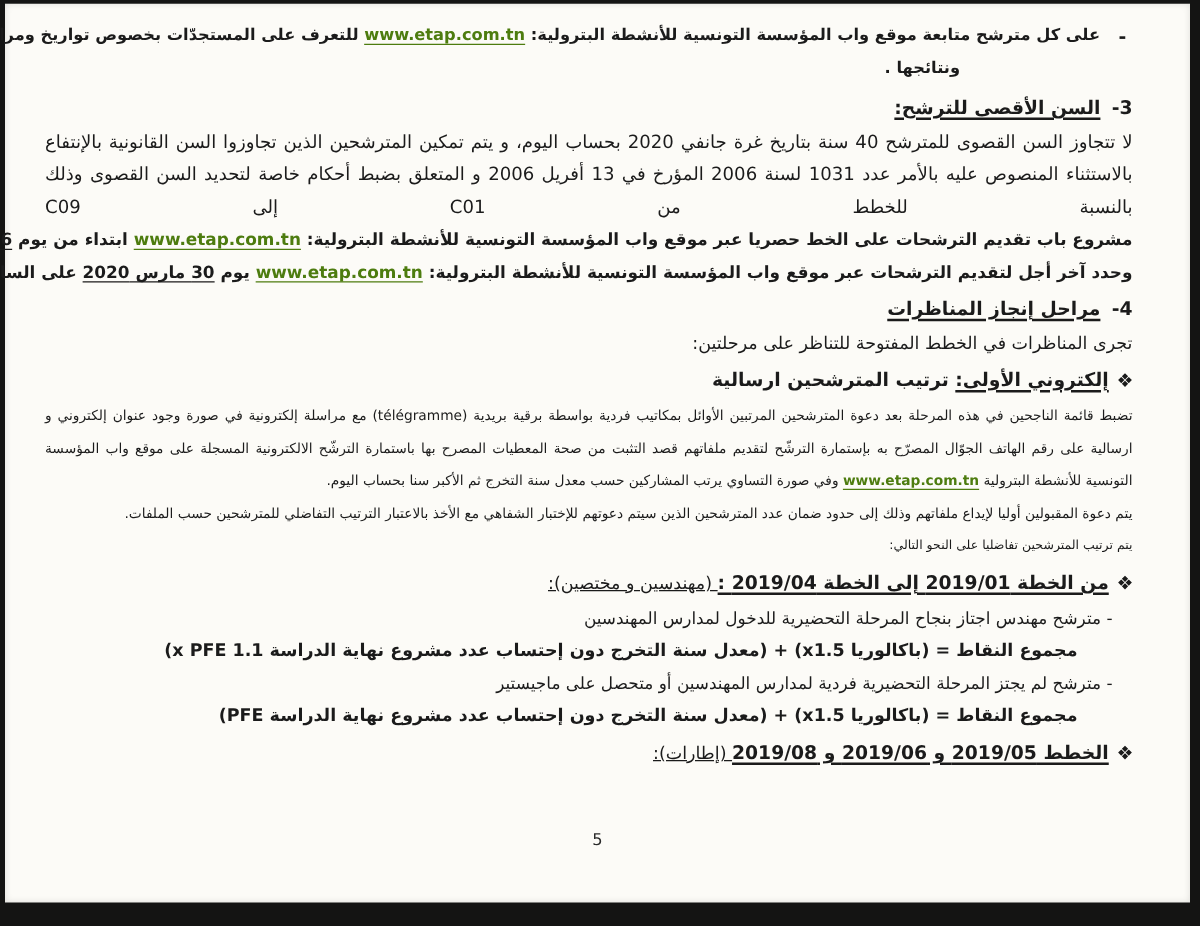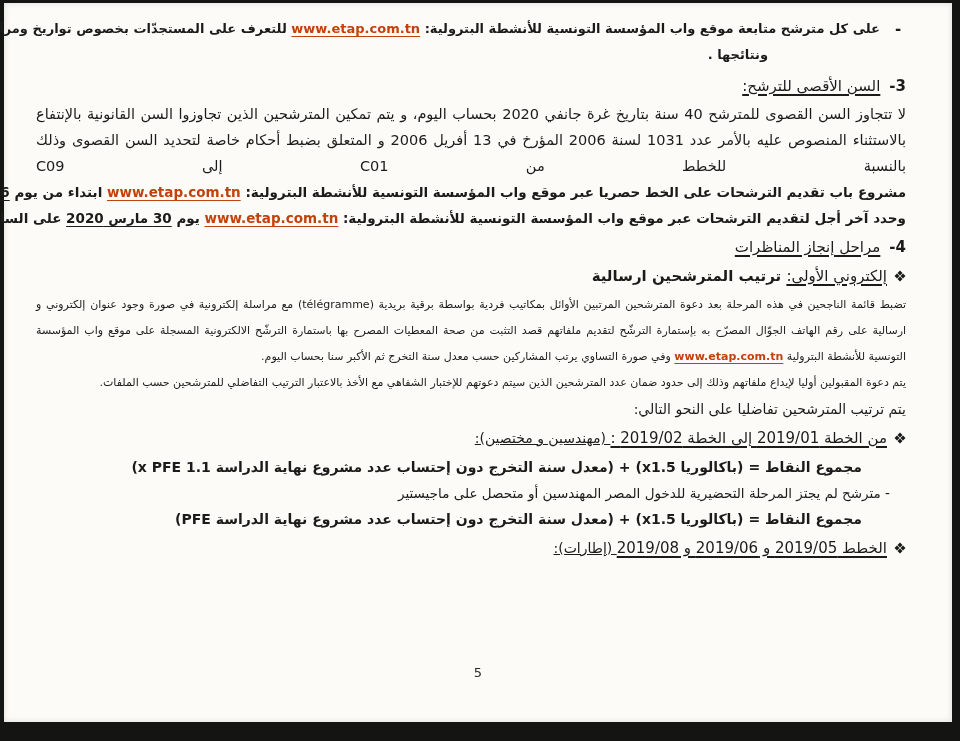--- a/index.html
+++ b/index.html
@@ -15,34 +15,34 @@
     box-shadow:inset 0 0 6px rgba(0,0,0,.12);
   }
   .content{position:absolute;top:13px;right:46px;left:32px;}
   .line,.para,.heading{line-height:26px;text-align:right;}
   .para{text-align:justify;text-align-last:right;font-size:11px;margin:0;}
   .jlast{text-align-last:justify;}
   .nowrap{white-space:nowrap;}
   .bold{font-weight:bold;}
   .heading{font-weight:bold;font-size:15px;margin:3px 0 2px;}
   .hnum{margin-left:9px;font-weight:bold;}
-  .hu{font-weight:normal;text-decoration:underline;text-underline-offset:3px;text-decoration-thickness:1.5px;}
+  .hu{font-weight:bold;text-decoration:underline;text-underline-offset:3px;text-decoration-thickness:1.5px;}
   .gsuffix{font-weight:normal;font-size:14px;text-decoration:underline;}
-  .link{color:#c2410c;font-weight:bold;text-decoration:underline;text-underline-offset:3px;}
+  .link{color:#4d7c0f;font-weight:bold;text-decoration:underline;text-underline-offset:3px;}
   .udate{font-weight:bold;text-decoration:underline;text-underline-offset:3px;}
   .intro{display:flex;gap:10px;margin-bottom:5px;}
   .marker{flex:0 0 16px;text-align:center;font-weight:bold;font-size:15px;line-height:26px;}
   .intro-body{flex:1;}
   .intro .line{font-size:13px;font-weight:bold;}
   .cont{margin-left:0;margin-right:112px;}
   .agebody{font-size:14.5px;font-weight:normal;}
   .dateline{font-size:13.5px;font-weight:bold;}
   .stages-intro{font-size:14px;}
   .bullet{display:inline-block;margin-left:7px;vertical-align:-1px;}
-  .rank-line{font-size:14px;}
+  .rank-line{font-size:10px;}
   .item{font-size:13.5px;margin-right:16px;}
   .formula{font-size:14px;font-weight:bold;margin-right:44px;}
   .formula-g2{font-size:14px;font-weight:bold;margin-right:20px;margin-top:2px;}
   .pagenum{
     position:absolute;bottom:42px;left:0;right:0;
     text-align:center;font-size:13px;color:#2a2a2a;direction:ltr;
   }
 </style>
 </head>
 <body>
@@ -66,41 +66,43 @@
       <p class="para agebody jlast">لا تتجاوز السن القصوى للمترشح 40 سنة بتاريخ غرة جانفي 2020  بحساب اليوم، و يتم تمكين المترشحين الذين تجاوزوا السن القانونية بالإنتفاع  بالاستثناء المنصوص عليه بالأمر عدد 1031 لسنة 2006 المؤرخ في 13 أفريل 2006 و المتعلق بضبط أحكام خاصة لتحديد السن القصوى وذلك بالنسبة للخطط من  C01 إلى  C09</p>
 
       <div class="line nowrap dateline"><span>مشروع باب تقديم الترشحات على الخط حصريا عبر موقع واب المؤسسة التونسية للأنشطة البترولية:  </span><span class="link">www.etap.com.tn</span><span> ابتداء من يوم </span><span class="udate">16 مارس 2020</span></div>
 
       <div class="line nowrap dateline"><span>وحدد آخر أجل لتقديم الترشحات عبر موقع واب المؤسسة التونسية للأنشطة البترولية:  </span><span class="link">www.etap.com.tn</span><span> يوم  </span><span class="udate">30 مارس 2020</span><span>  على الساعة الثانية عشرة ليلا.</span></div>
 
       <div class="heading">
         <span class="hnum">4-</span><span class="hu">مراحل إنجاز المناظرات</span>
       </div>
 
+      <div class="line stages-intro">تجرى المناظرات في الخطط المفتوحة للتناظر على مرحلتين:</div>
 
       <div class="heading">
         <span class="bullet"><svg width="12" height="12" viewBox="0 0 24 24" aria-hidden="true">
               <path d="M12 1 L17 6 L12 11 L7 6 Z M6 7 L11 12 L6 17 L1 12 Z M18 7 L23 12 L18 17 L13 12 Z M12 13 L17 18 L12 23 L7 18 Z" fill="#1b1b1b"></path>
             </svg></span><span class="hu">إلكتروني الأولى:</span><span class="bold"> ترتيب المترشحين ارسالية</span>
       </div>
 
       <p class="para"><span>تضبط قائمة الناجحين في هذه المرحلة بعد دعوة المترشحين المرتبين الأوائل بمكاتيب فردية بواسطة برقية بريدية (télégramme) مع مراسلة إلكترونية في صورة وجود عنوان إلكتروني و ارسالية على رقم الهاتف الجوّال المصرّح به بإستمارة الترشّح لتقديم ملفاتهم قصد التثبت من صحة المعطيات المصرح بها باستمارة الترشّح الالكترونية المسجلة على موقع واب المؤسسة التونسية للأنشطة البترولية  </span><span class="link">www.etap.com.tn</span><span>  وفي صورة التساوي يرتب المشاركين حسب معدل سنة التخرج ثم الأكبر سنا بحساب اليوم.</span></p>
 
       <p class="para">يتم دعوة المقبولين أوليا لإيداع ملفاتهم وذلك إلى حدود ضمان عدد المترشحين الذين سيتم دعوتهم للإختبار الشفاهي مع الأخذ بالاعتبار الترتيب التفاضلي للمترشحين حسب الملفات.</p>
 
       <div class="line rank-line">يتم ترتيب المترشحين تفاضليا على النحو التالي:</div>
 
       <div class="heading">
         <span class="bullet"><svg width="12" height="12" viewBox="0 0 24 24" aria-hidden="true">
               <path d="M12 1 L17 6 L12 11 L7 6 Z M6 7 L11 12 L6 17 L1 12 Z M18 7 L23 12 L18 17 L13 12 Z M12 13 L17 18 L12 23 L7 18 Z" fill="#1b1b1b"></path>
-            </svg></span><span class="hu">من الخطة 2019/01 إلى الخطة 2019/02 :</span><span class="gsuffix"> (مهندسين و مختصين):</span>
+            </svg></span><span class="hu">من الخطة 2019/01 إلى الخطة 2019/04 :</span><span class="gsuffix"> (مهندسين و مختصين):</span>
       </div>
 
+      <div class="line item">- مترشح مهندس اجتاز بنجاح المرحلة التحضيرية للدخول لمدارس المهندسين</div>
       <div class="line nowrap formula">مجموع النقاط =   (باكالوريا x1.5) + (معدل سنة التخرج دون إحتساب عدد مشروع نهاية الدراسة 1.1 x PFE)</div>
-      <div class="line item">- مترشح لم يجتز المرحلة التحضيرية للدخول المصر المهندسين أو متحصل على ماجيستير</div>
+      <div class="line item">- مترشح لم يجتز المرحلة التحضيرية فردية لمدارس المهندسين أو متحصل على ماجيستير</div>
       <div class="line nowrap formula">مجموع النقاط =   (باكالوريا x1.5) + (معدل سنة التخرج دون إحتساب عدد مشروع نهاية الدراسة PFE)</div>
 
       <div class="heading">
         <span class="bullet"><svg width="12" height="12" viewBox="0 0 24 24" aria-hidden="true">
               <path d="M12 1 L17 6 L12 11 L7 6 Z M6 7 L11 12 L6 17 L1 12 Z M18 7 L23 12 L18 17 L13 12 Z M12 13 L17 18 L12 23 L7 18 Z" fill="#1b1b1b"></path>
             </svg></span><span class="hu">الخطط 2019/05 و 2019/06 و 2019/08</span><span class="gsuffix"> (إطارات):</span>
       </div>
 
 
     </main>

